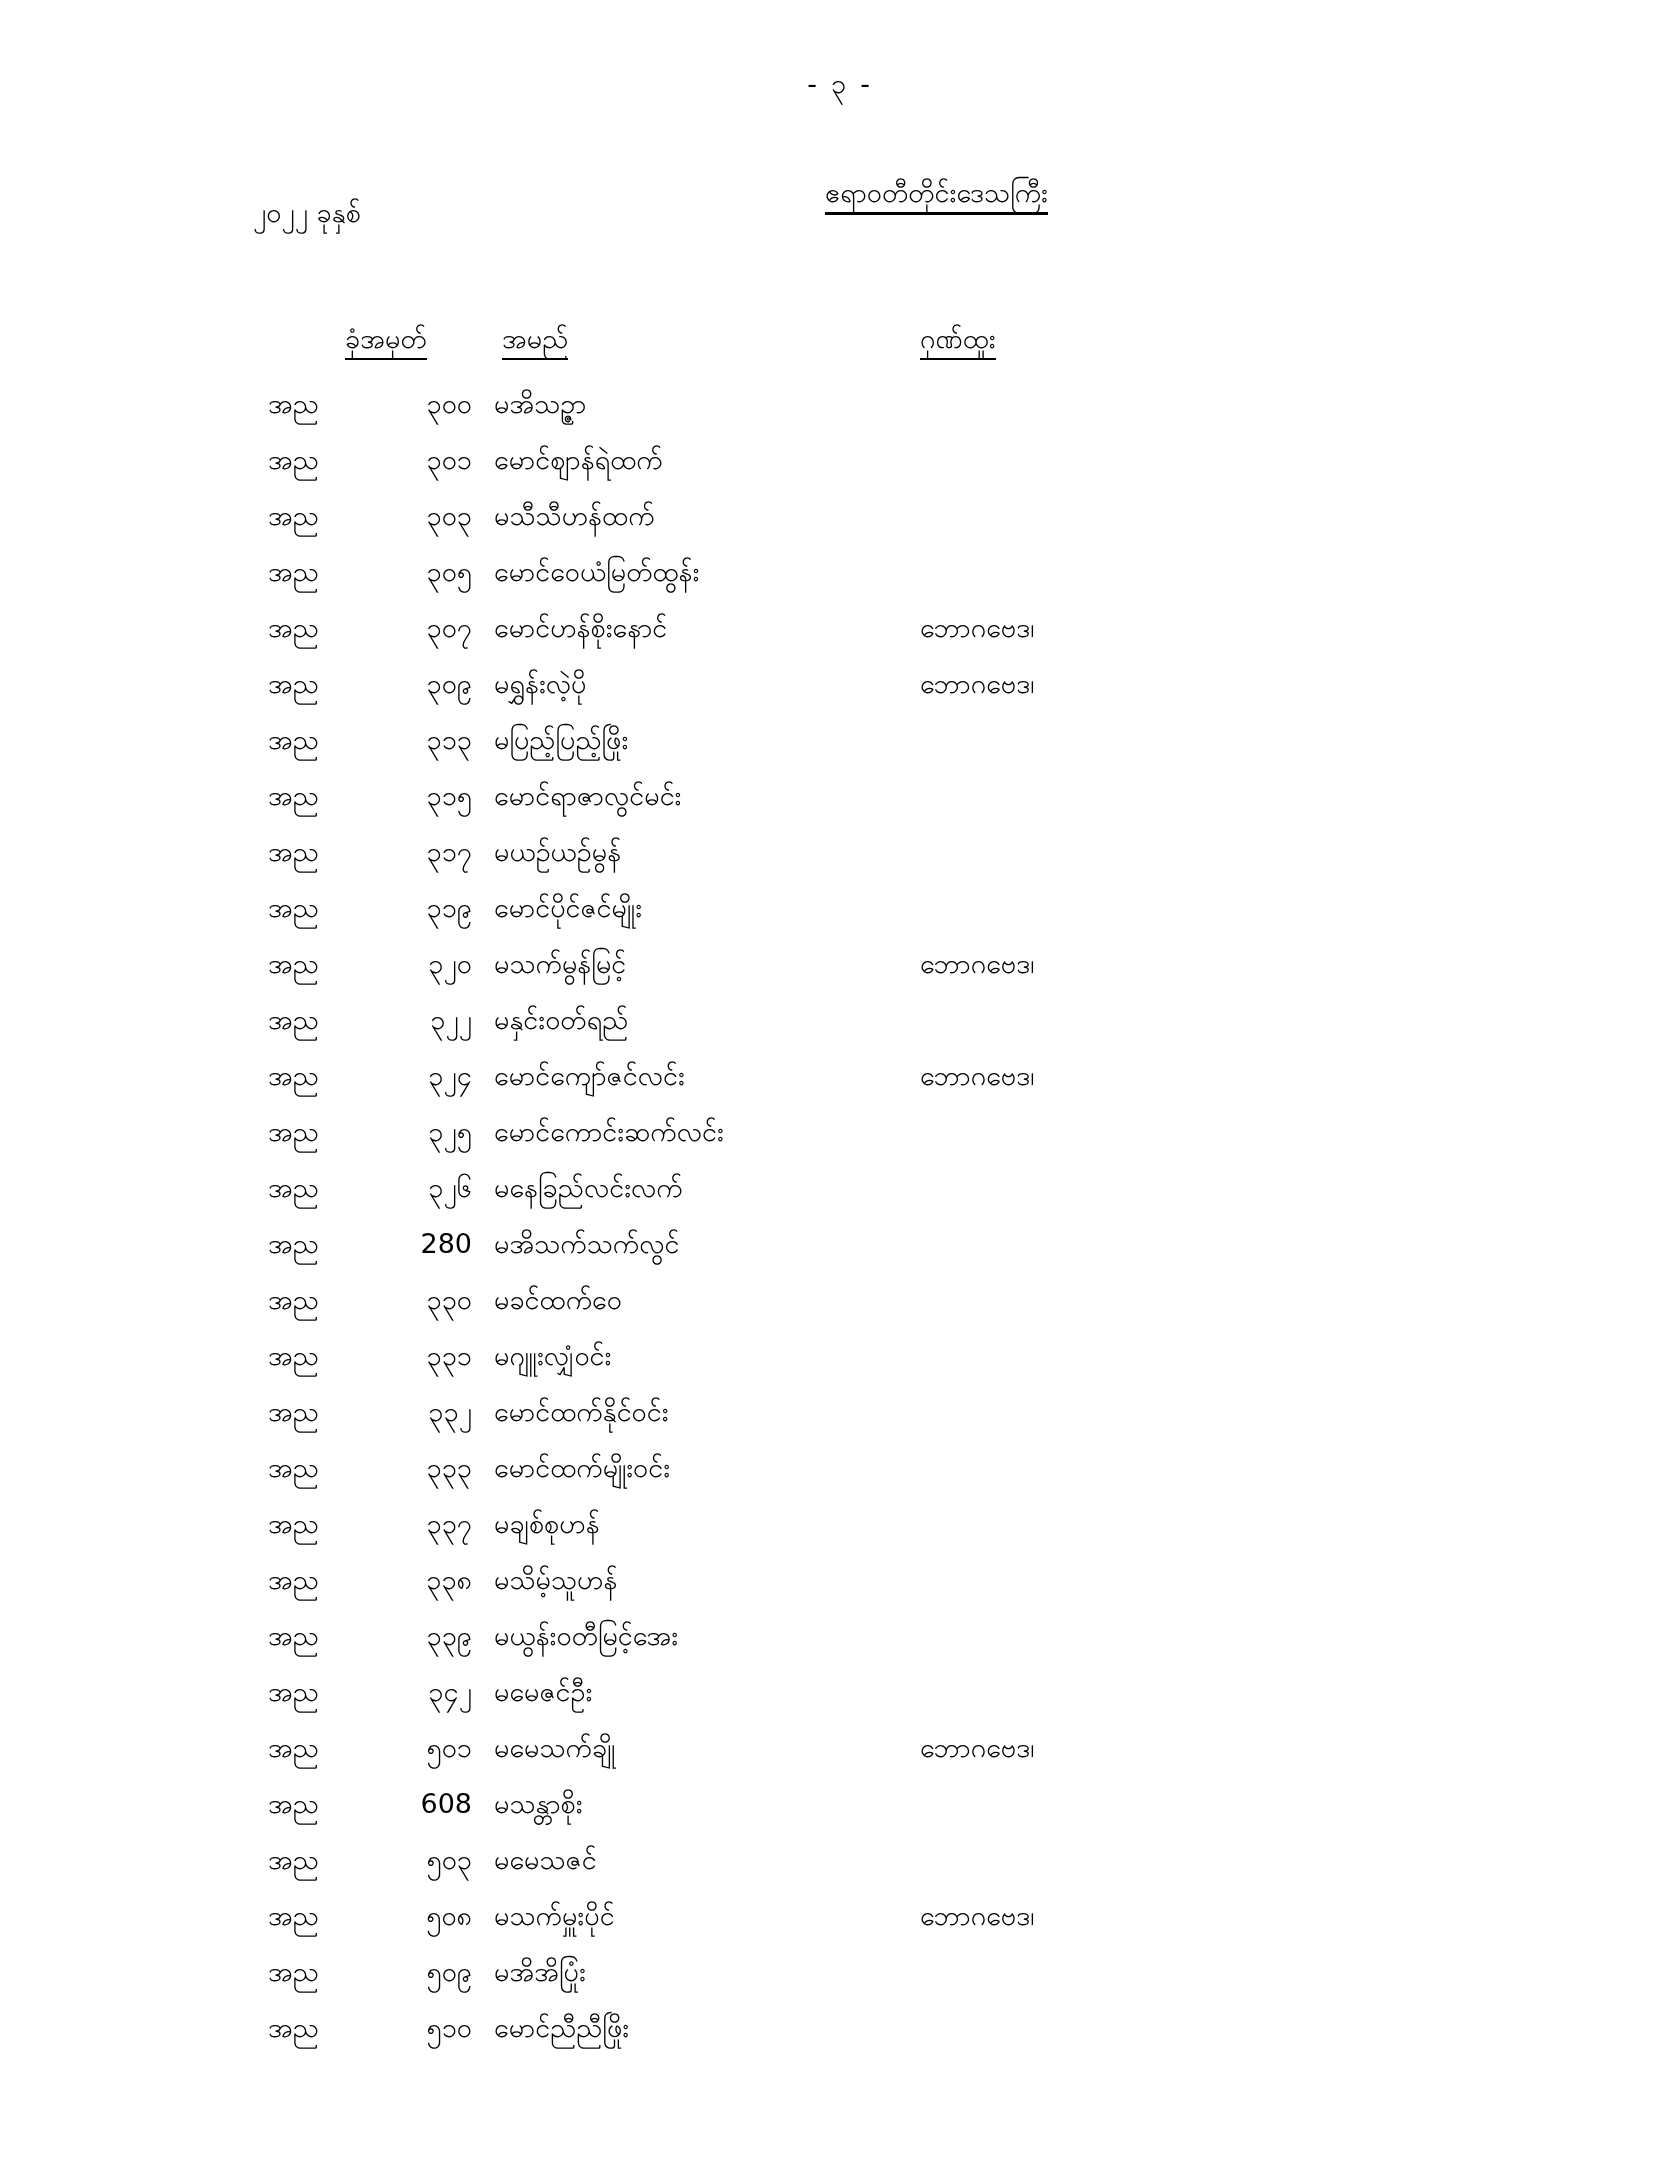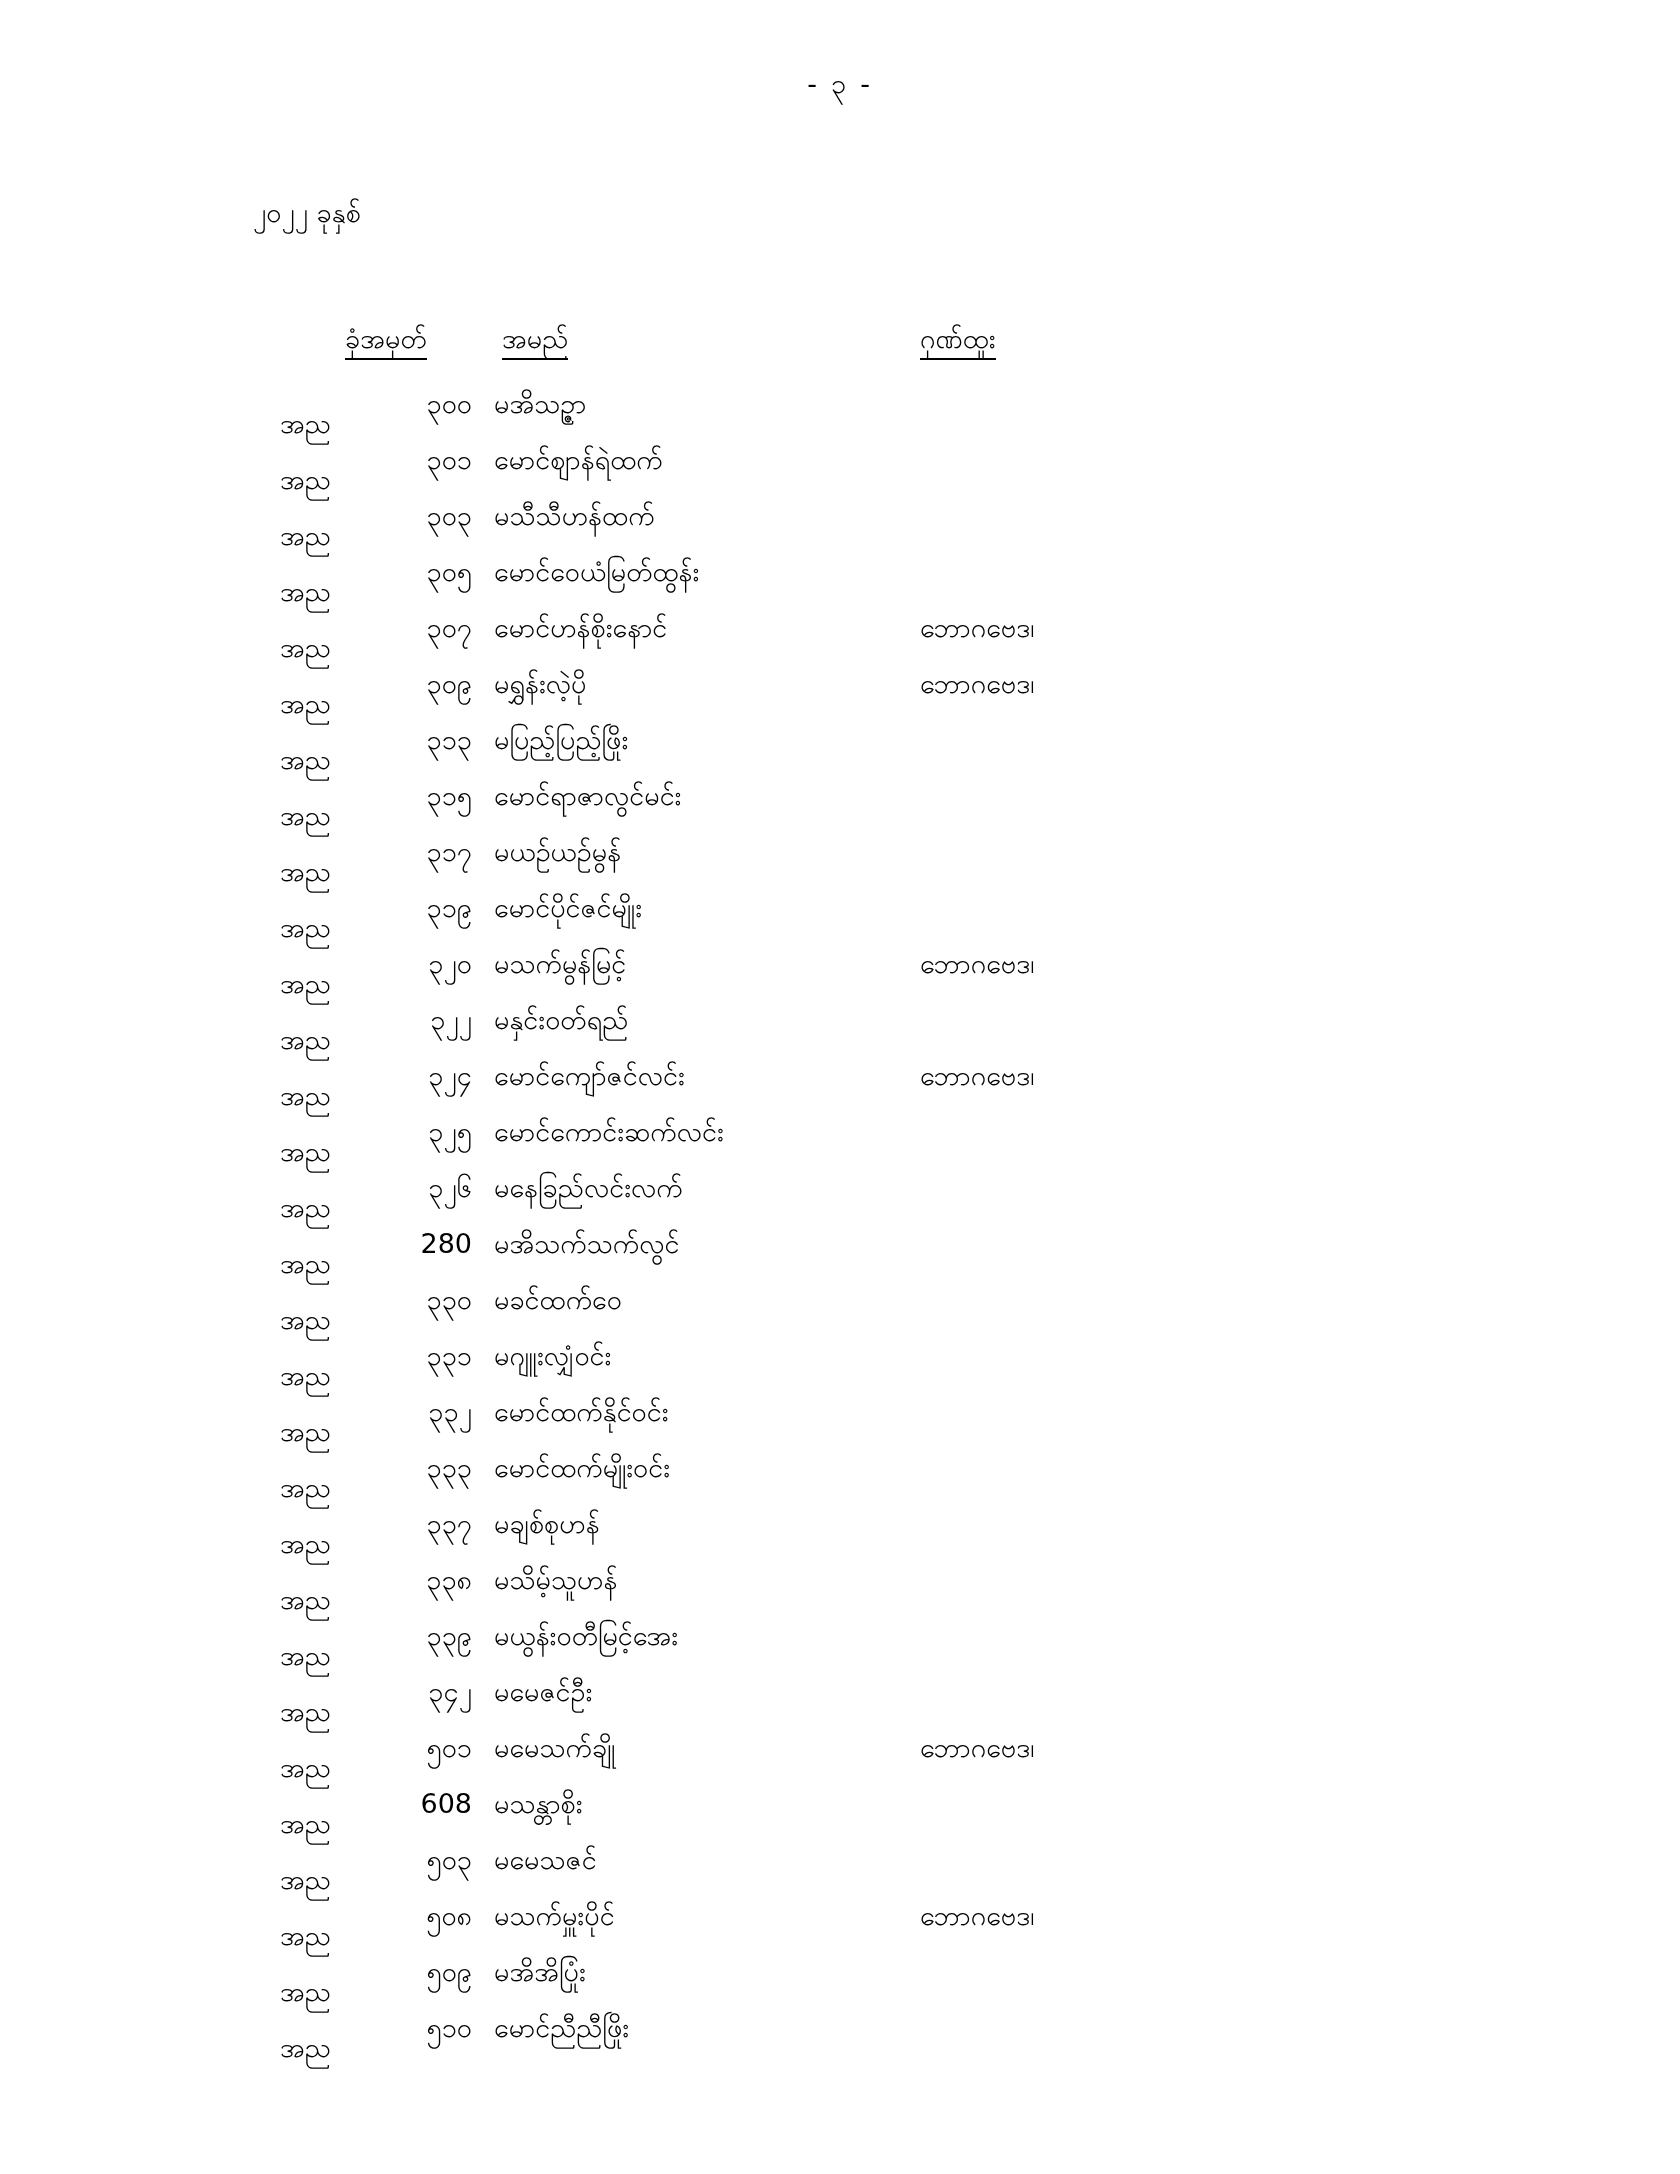--- a/index.html
+++ b/index.html
@@ -22,34 +22,37 @@
   .hdr-region { top:176px; }
   .hdr-township { top:258px; }
   .u  { display:inline-block; border-bottom:2.7px solid #000; padding-bottom:2.7px; }
   .u4 { display:inline-block; border-bottom:3.6px solid #000; padding-bottom:2.7px; }
   .col-headers { position:absolute; top:322px; left:0; width:100%; height:56px; }
   .col-seat { position:absolute; left:345px; }
   .col-name { position:absolute; left:502px; }
   .col-dist { position:absolute; left:920px; }
   .rows { position:absolute; top:387px; left:0; width:100%; }
   .row { position:relative; height:56px; }
-  .cell-prefix { position:absolute; left:280px;margin-top:20px; }
+  .cell-prefix { position:absolute; left:268px; }
   .cell-number { position:absolute; left:405px; width:67px; text-align:right; }
   .cell-name   { position:absolute; left:494px; white-space:nowrap; }
   .cell-dist   { position:absolute; left:920px; white-space:nowrap;text-align:center; }
 </style>
 </head>
 <body>
 
 <div class="page">
 
   <div class="page-number">- ၃ -</div>
 
   <div class="year-label">၂၀၂၂ ခုနှစ်</div>
 
+  <div class="hdr hdr-region">
+    <span class="u4">ဧရာဝတီတိုင်းဒေသကြီး</span>
+  </div>
 
 
   <div class="col-headers">
     <span class="col-seat u">ခုံအမှတ်</span>
     <span class="col-name u">အမည်</span>
     <span class="col-dist u">ဂုဏ်ထူး</span>
   </div>
 
   <div class="rows" id="rows">
   <div class="row">

